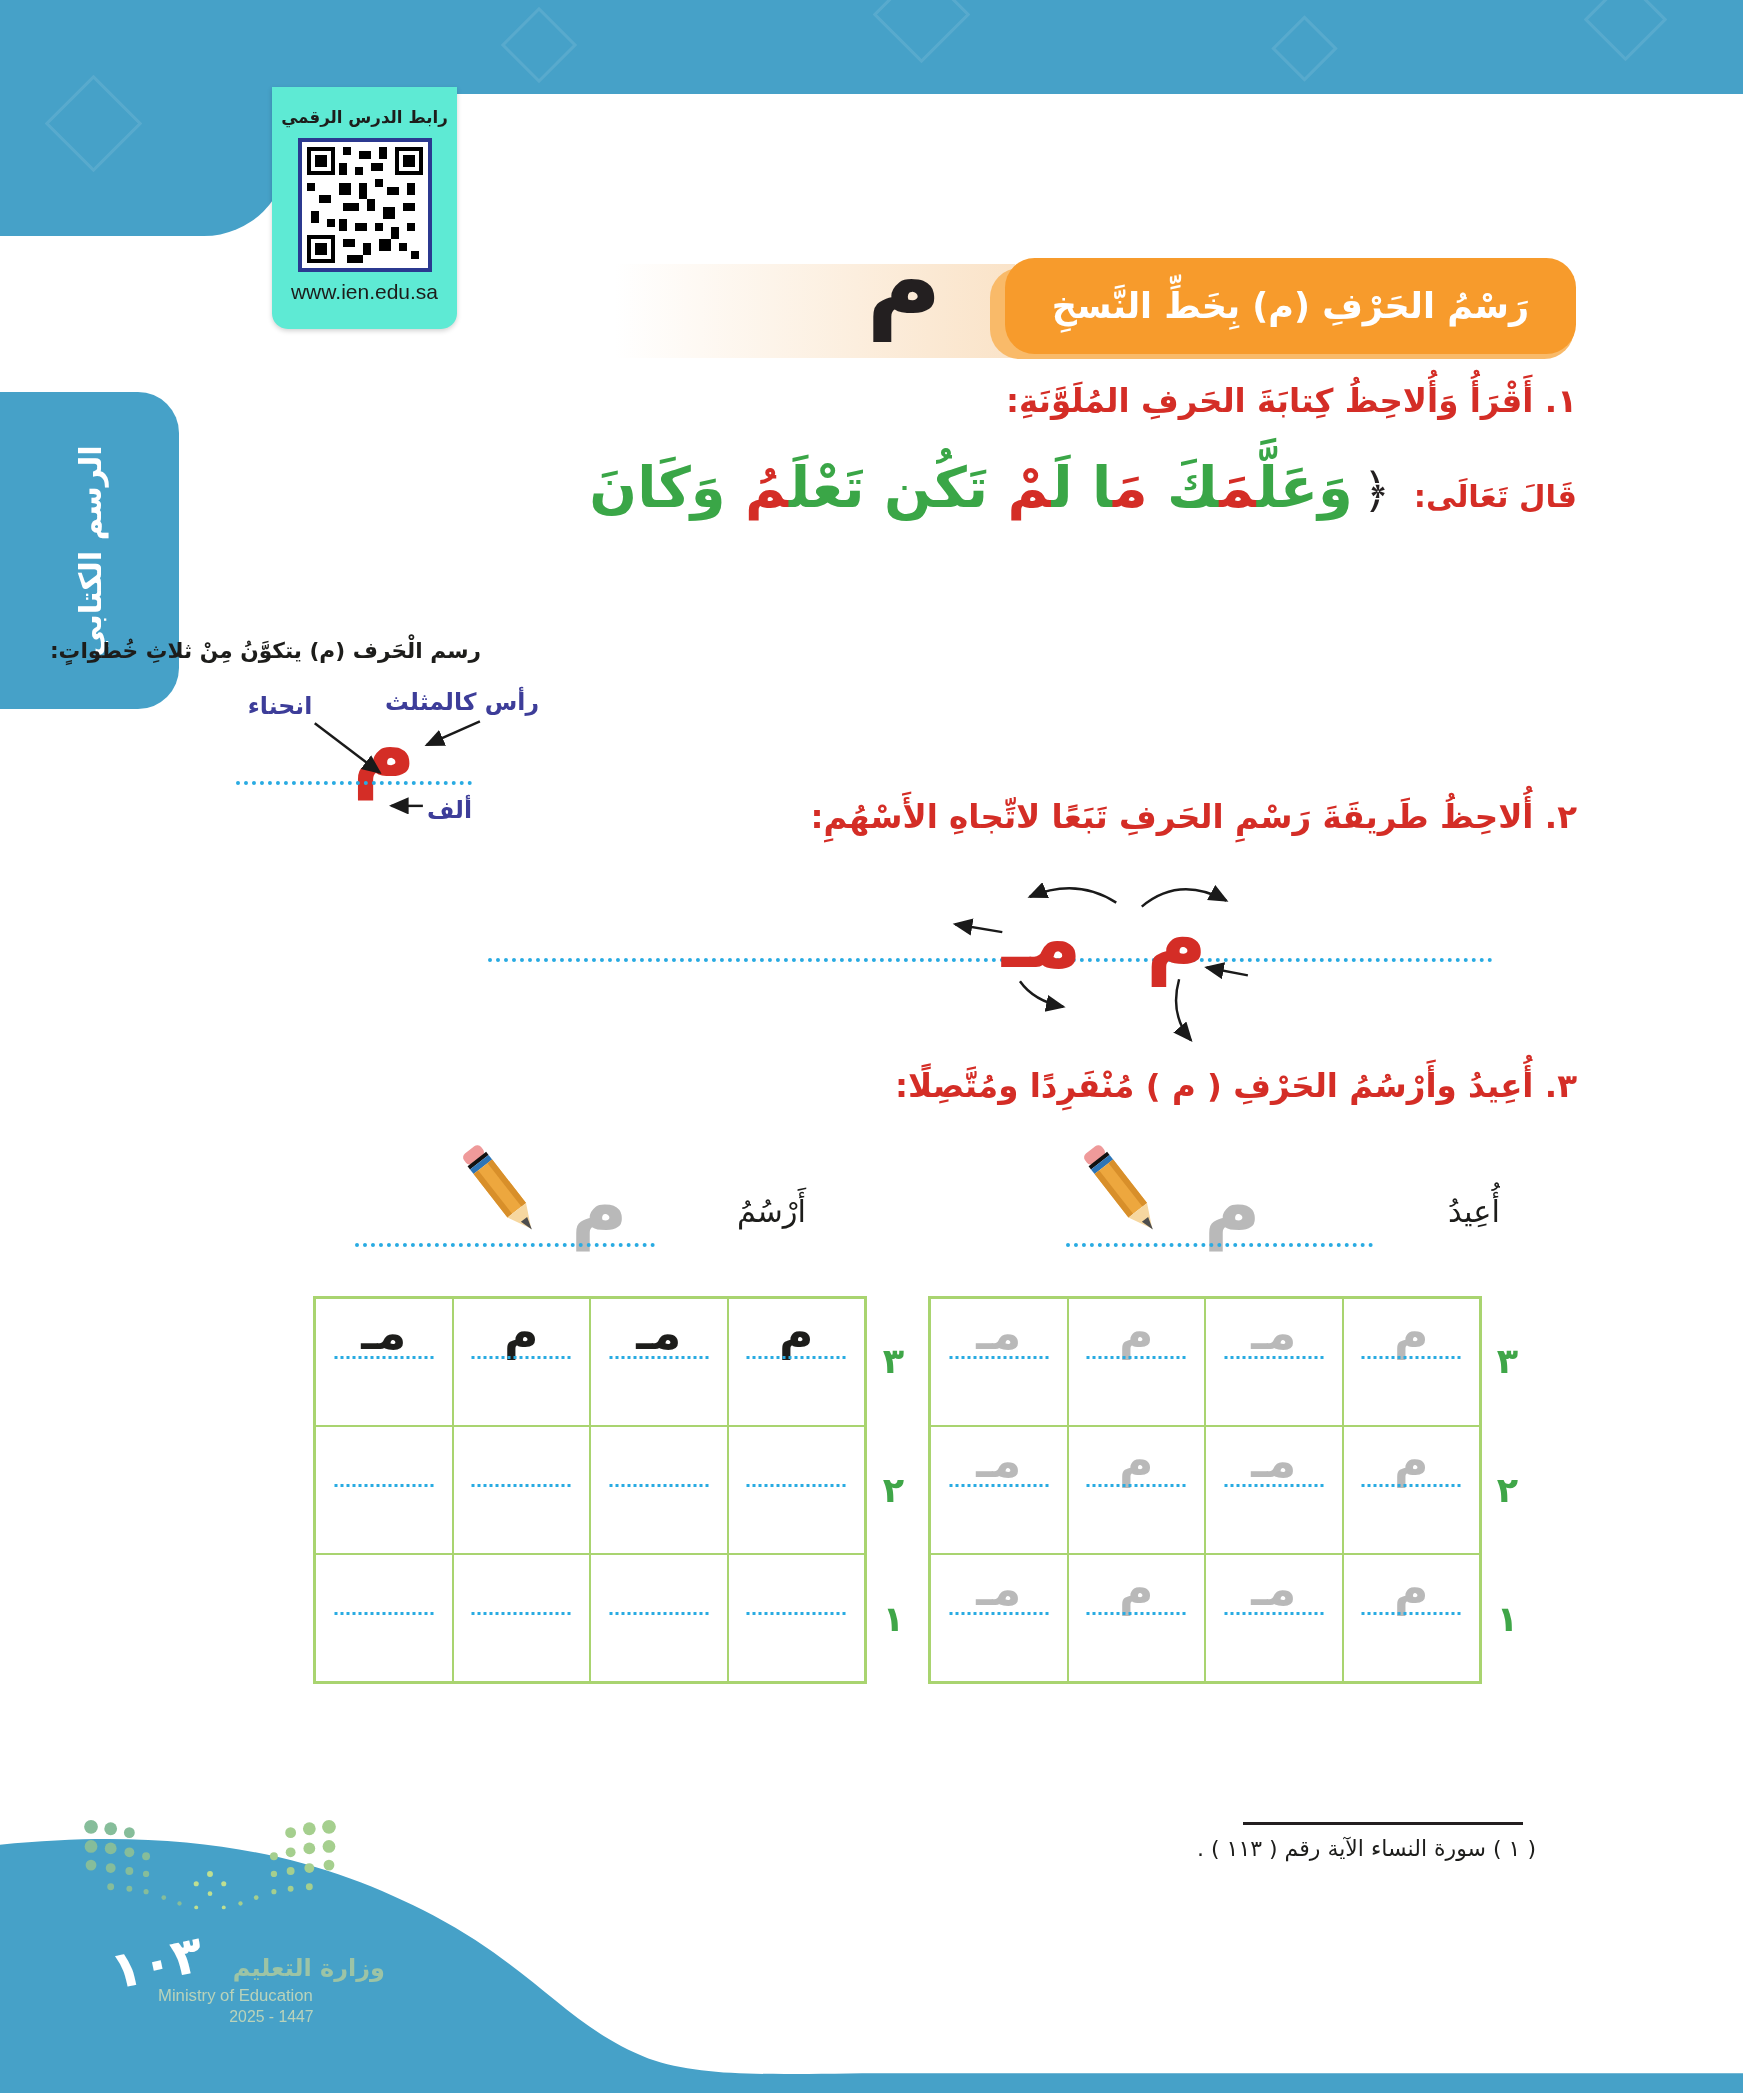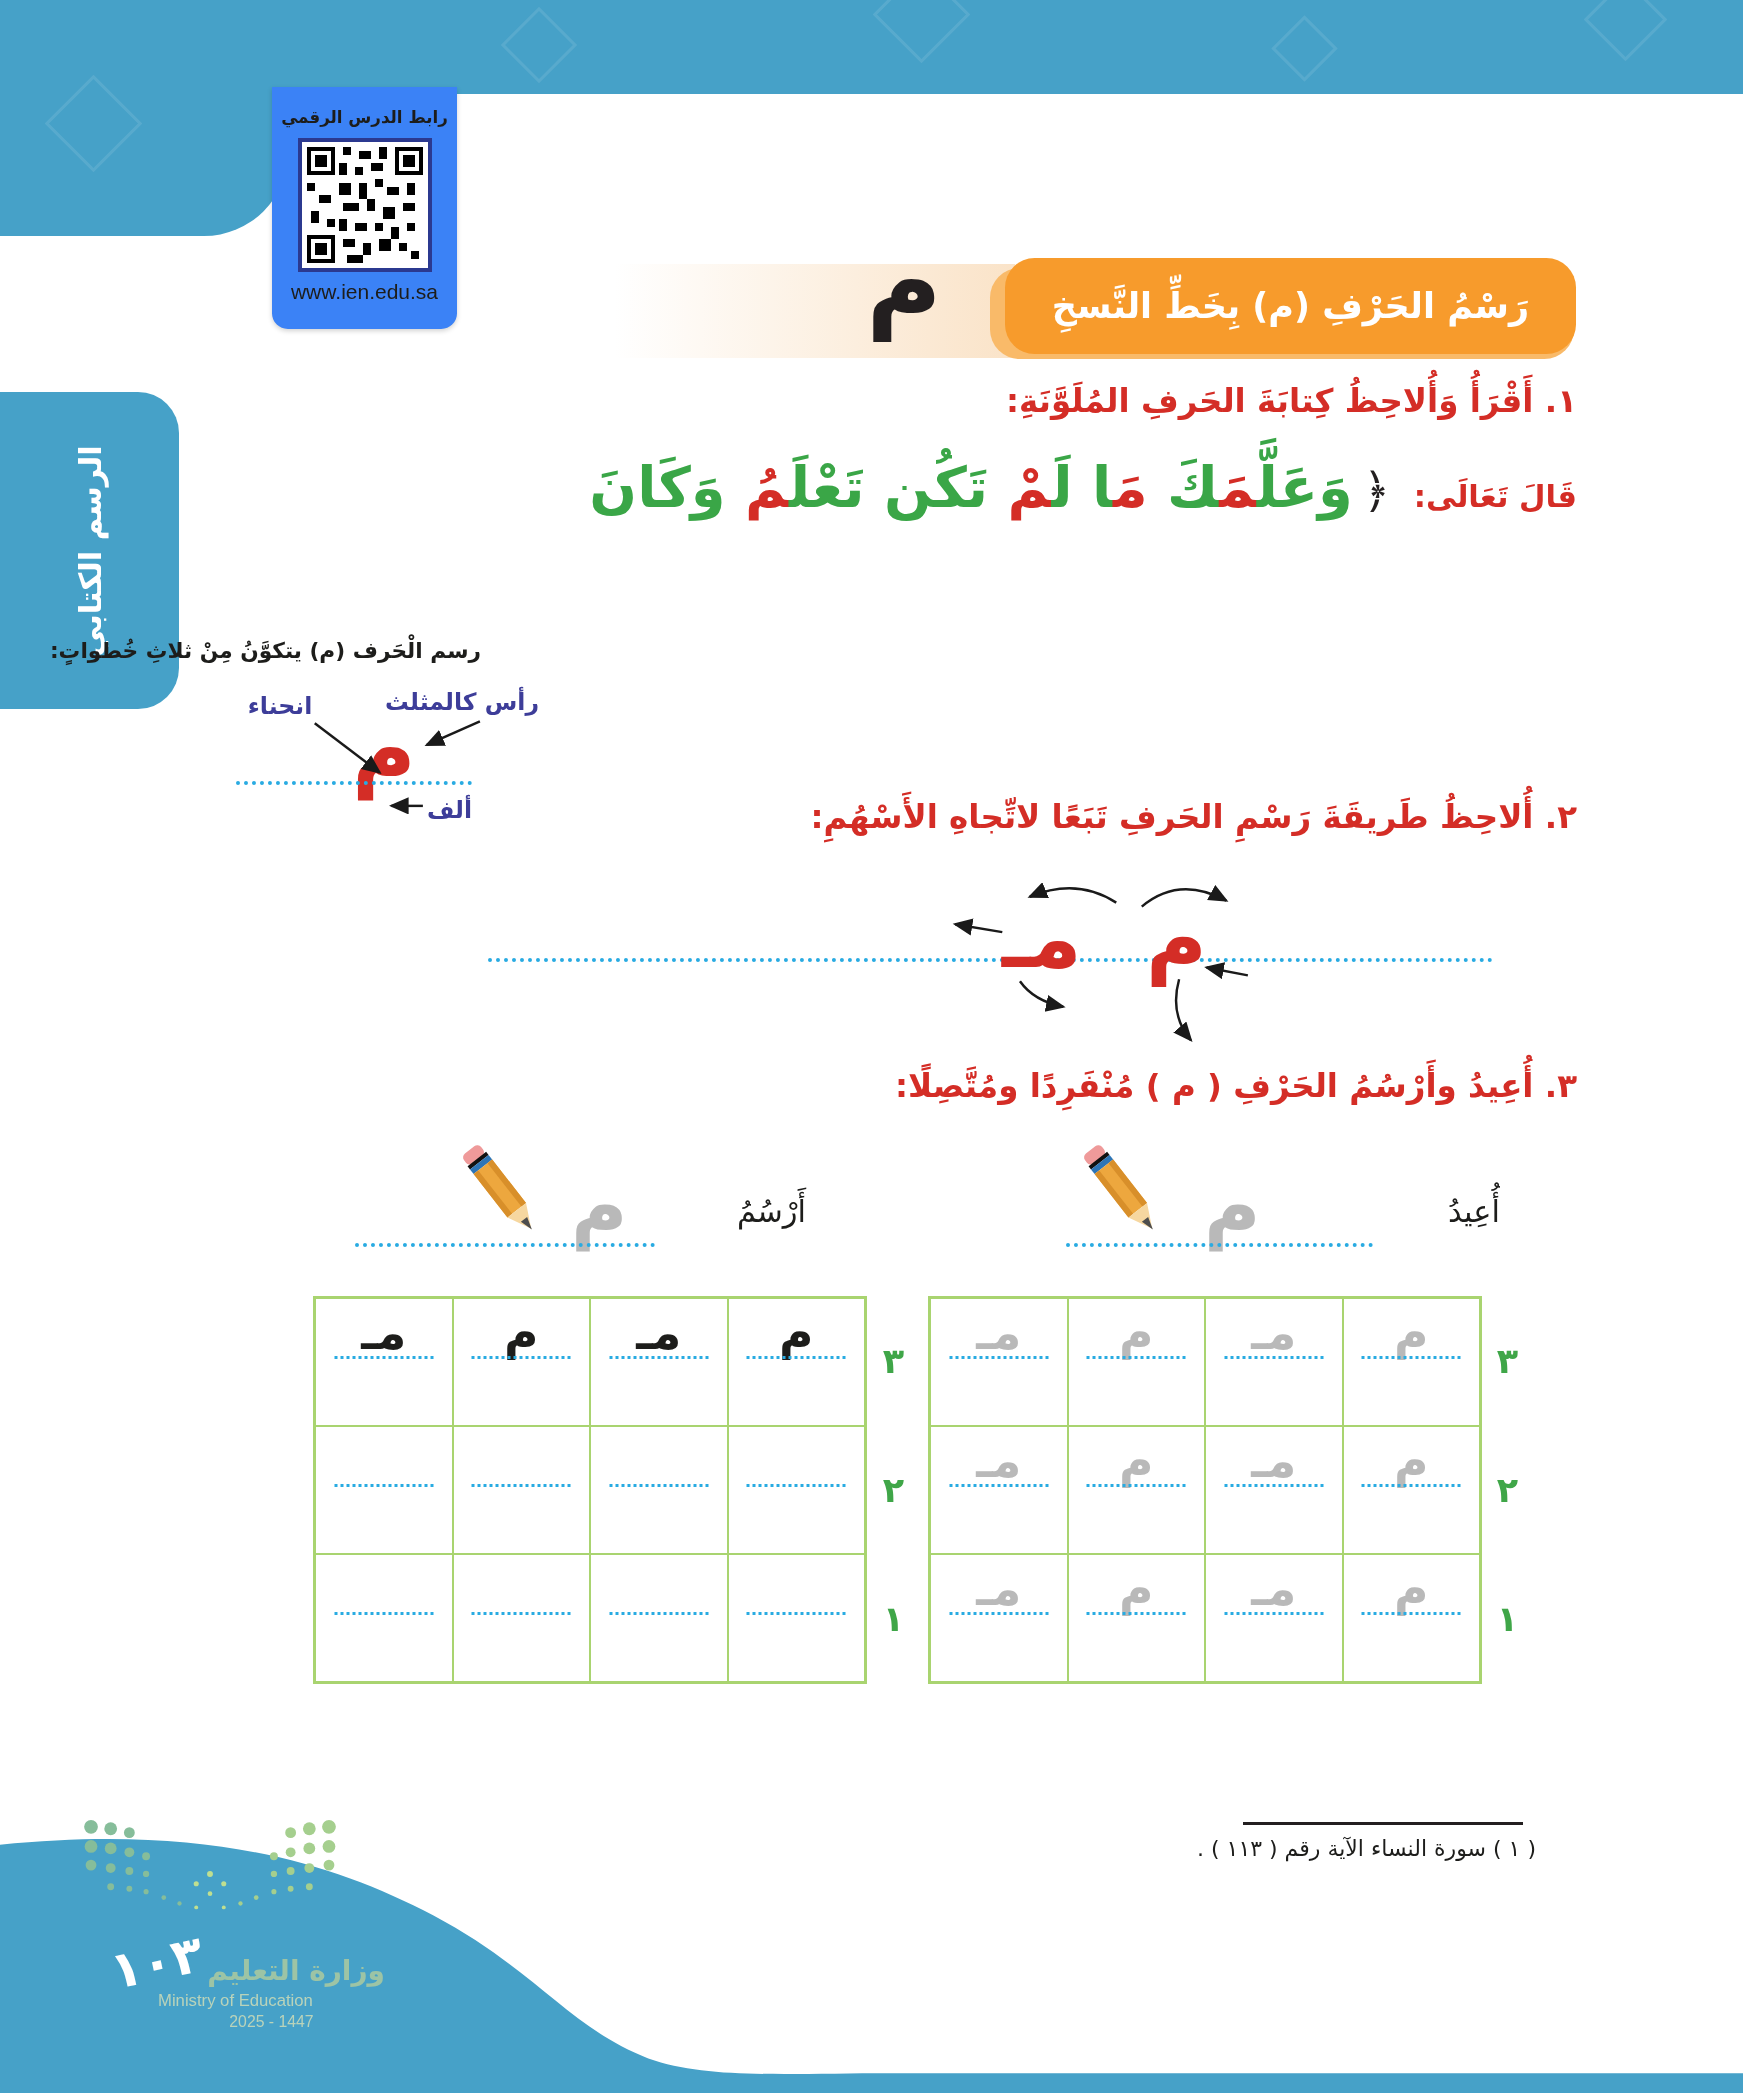--- a/index.html
+++ b/index.html
@@ -11,21 +11,21 @@
   *{margin:0;padding:0;box-sizing:border-box}
   body{background:#777;font-family:"DejaVu Sans",sans-serif}
   #page{position:relative;width:1744px;height:2093px;background:#fff;overflow:hidden;margin:0 auto}
 
   
   .top-band{position:absolute;left:0;top:0;width:1744px;height:94px;background:var(--band_blue)}
   .corner-block{position:absolute;left:0;top:0;width:288px;height:236px;background:var(--band_blue);border-radius:0 0 84px 0}
   .motif{position:absolute;border:3px solid rgba(255,255,255,.10);transform:rotate(45deg)}
 
   
-  .qr-card{position:absolute;left:272px;top:87px;width:185px;height:242px;background:#3b82f6;border-radius:0 0 15.8px 15.8px;box-shadow:0 2px 4.9px rgba(0,0,0,.18);text-align:center}
+  .qr-card{position:absolute;left:272px;top:87px;width:185px;height:242px;background:#5eead4;border-radius:0 0 15.8px 15.8px;box-shadow:0 2px 4.9px rgba(0,0,0,.18);text-align:center}
   .qr-title{margin-top:19.7px;font-size:16.7px;font-weight:bold;color:#1d1d1b;direction:rtl}
   .qr-box{width:134px;height:134px;margin:11.8px auto 7.9px auto;border:4.9px solid #2b3990;background:#fff;display:flex;align-items:center;justify-content:center}
   .qr-url{font-size:21px;color:#1d1d1b;font-family:"Liberation Sans",sans-serif}
 
   
   .side-tab{position:absolute;left:0;top:392px;width:179px;height:317px;background:var(--band_blue);border-radius:0 41px 41px 0}
   .side-tab-label{position:absolute;top:50%;left:50%;transform:translate(-50%,-50%) rotate(-90deg);white-space:nowrap;color:#fff;font-size:30.5px;font-weight:bold;direction:rtl}
 
   
   .hdr-fade{position:absolute;left:544px;top:264px;width:471px;height:94px;background:linear-gradient(to left,#fae3c8,#ffffff 85%)}
@@ -87,21 +87,21 @@
   .rn-0{left:1487px}.rn-1{left:873px}
   .rownum{flex:1;display:flex;align-items:center;justify-content:center;font-size:35px;font-weight:bold;color:var(--number_green)}
 
   
   .foot-rule{position:absolute;left:1243px;top:1822px;width:280px;height:3px;background:#231f20}
   .foot-text{position:absolute;right:208px;top:1836px;direction:rtl;white-space:nowrap;font-size:22px;color:#1d1d1b}
 
   .wave{position:absolute;left:0;top:1817px}
   .ministry{position:absolute;left:77px;top:1813px}
   .min-text{position:absolute;left:158px;top:1954px;width:227px;text-align:right;direction:rtl}
-  .mt-ar{font-size:28px;font-weight:bold;color:var(--ministry_green);letter-spacing:1px}
+  .mt-ar{font-size:24px;font-weight:bold;color:var(--ministry_green);letter-spacing:1px}
   .mt-en{font-size:16.7px;color:#b9d3ba;font-family:"Liberation Sans",sans-serif;direction:ltr;text-align:left;margin-top:3.9px}
   .mt-yr{font-size:15.8px;color:#b9d3ba;font-family:"Liberation Sans",sans-serif;direction:ltr;text-align:center;margin-top:2px}
   .pagenum{position:absolute;left:110px;top:1933px;font-size:51px;font-weight:bold;color:#fff;transform:rotate(-12deg)}
 </style>
 </head>
 <body>
 
 <div id="page">
 
   <div class="top-band">

